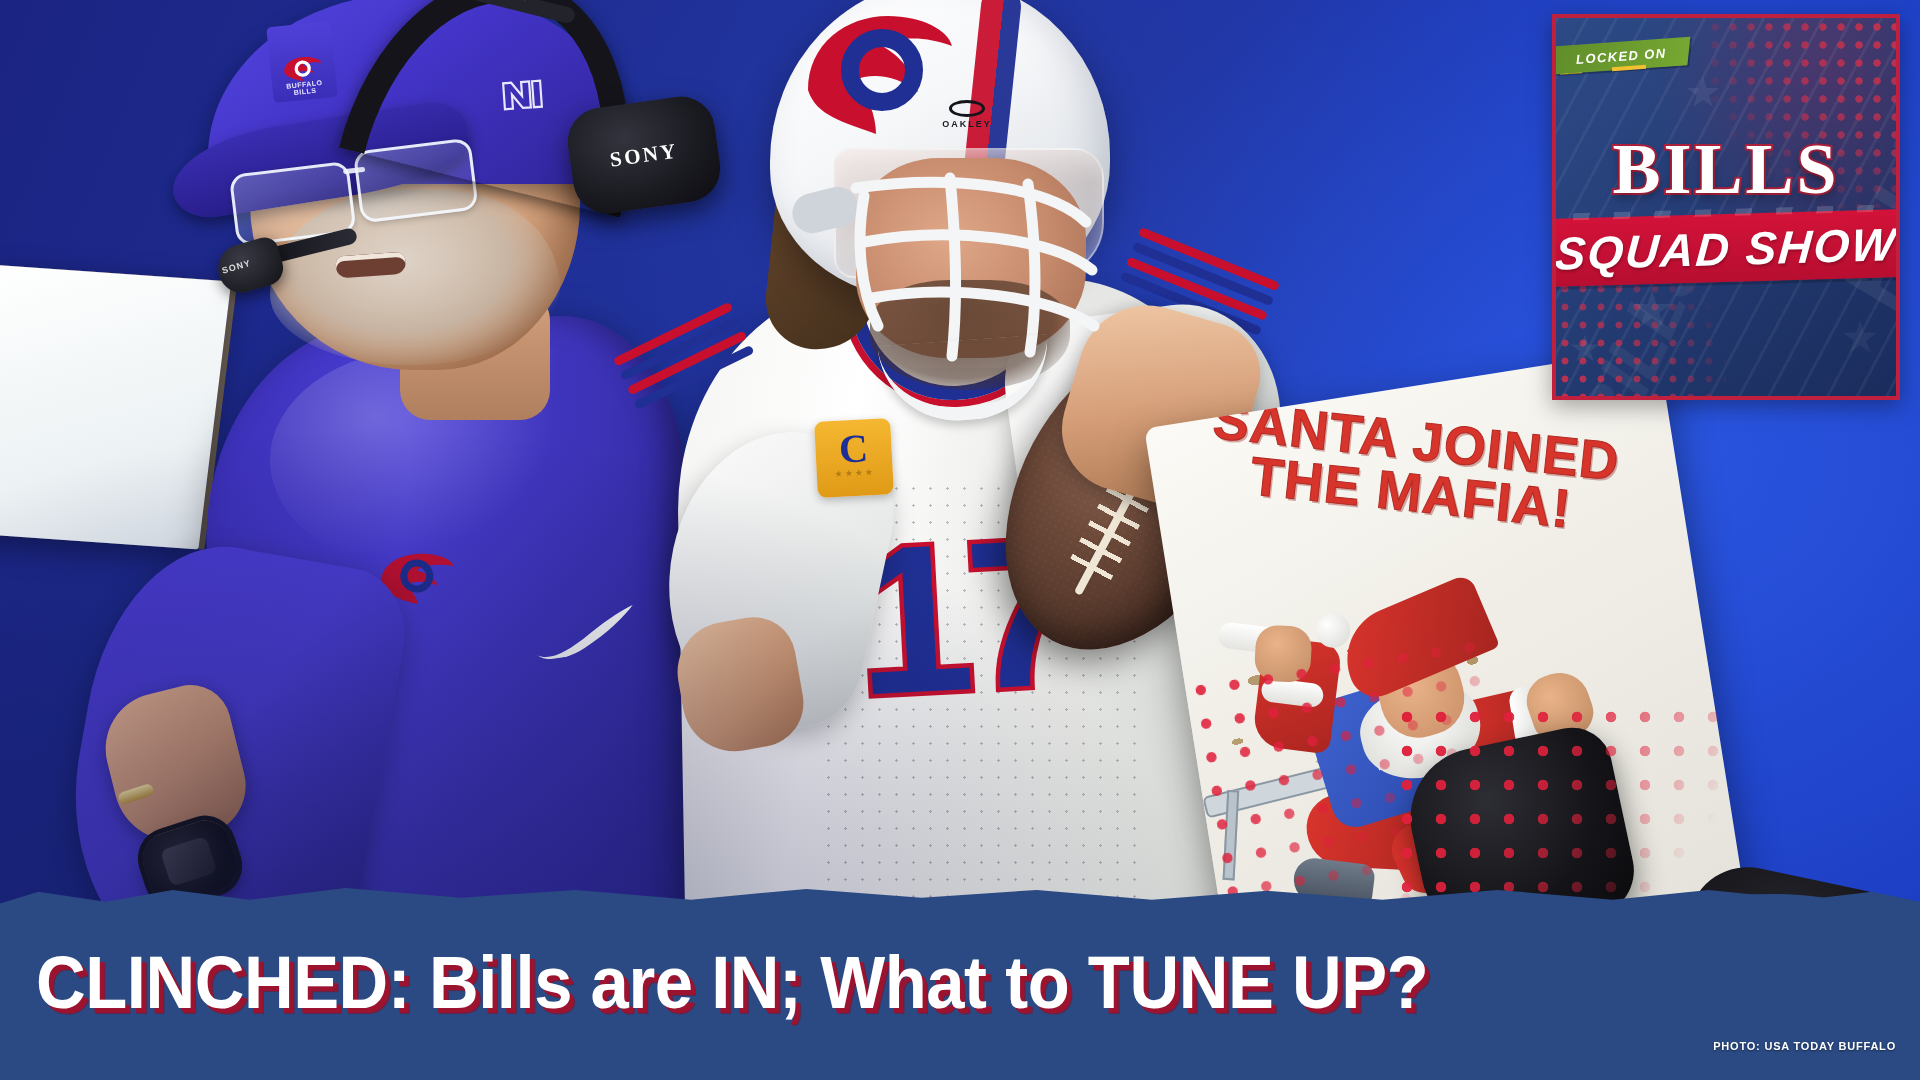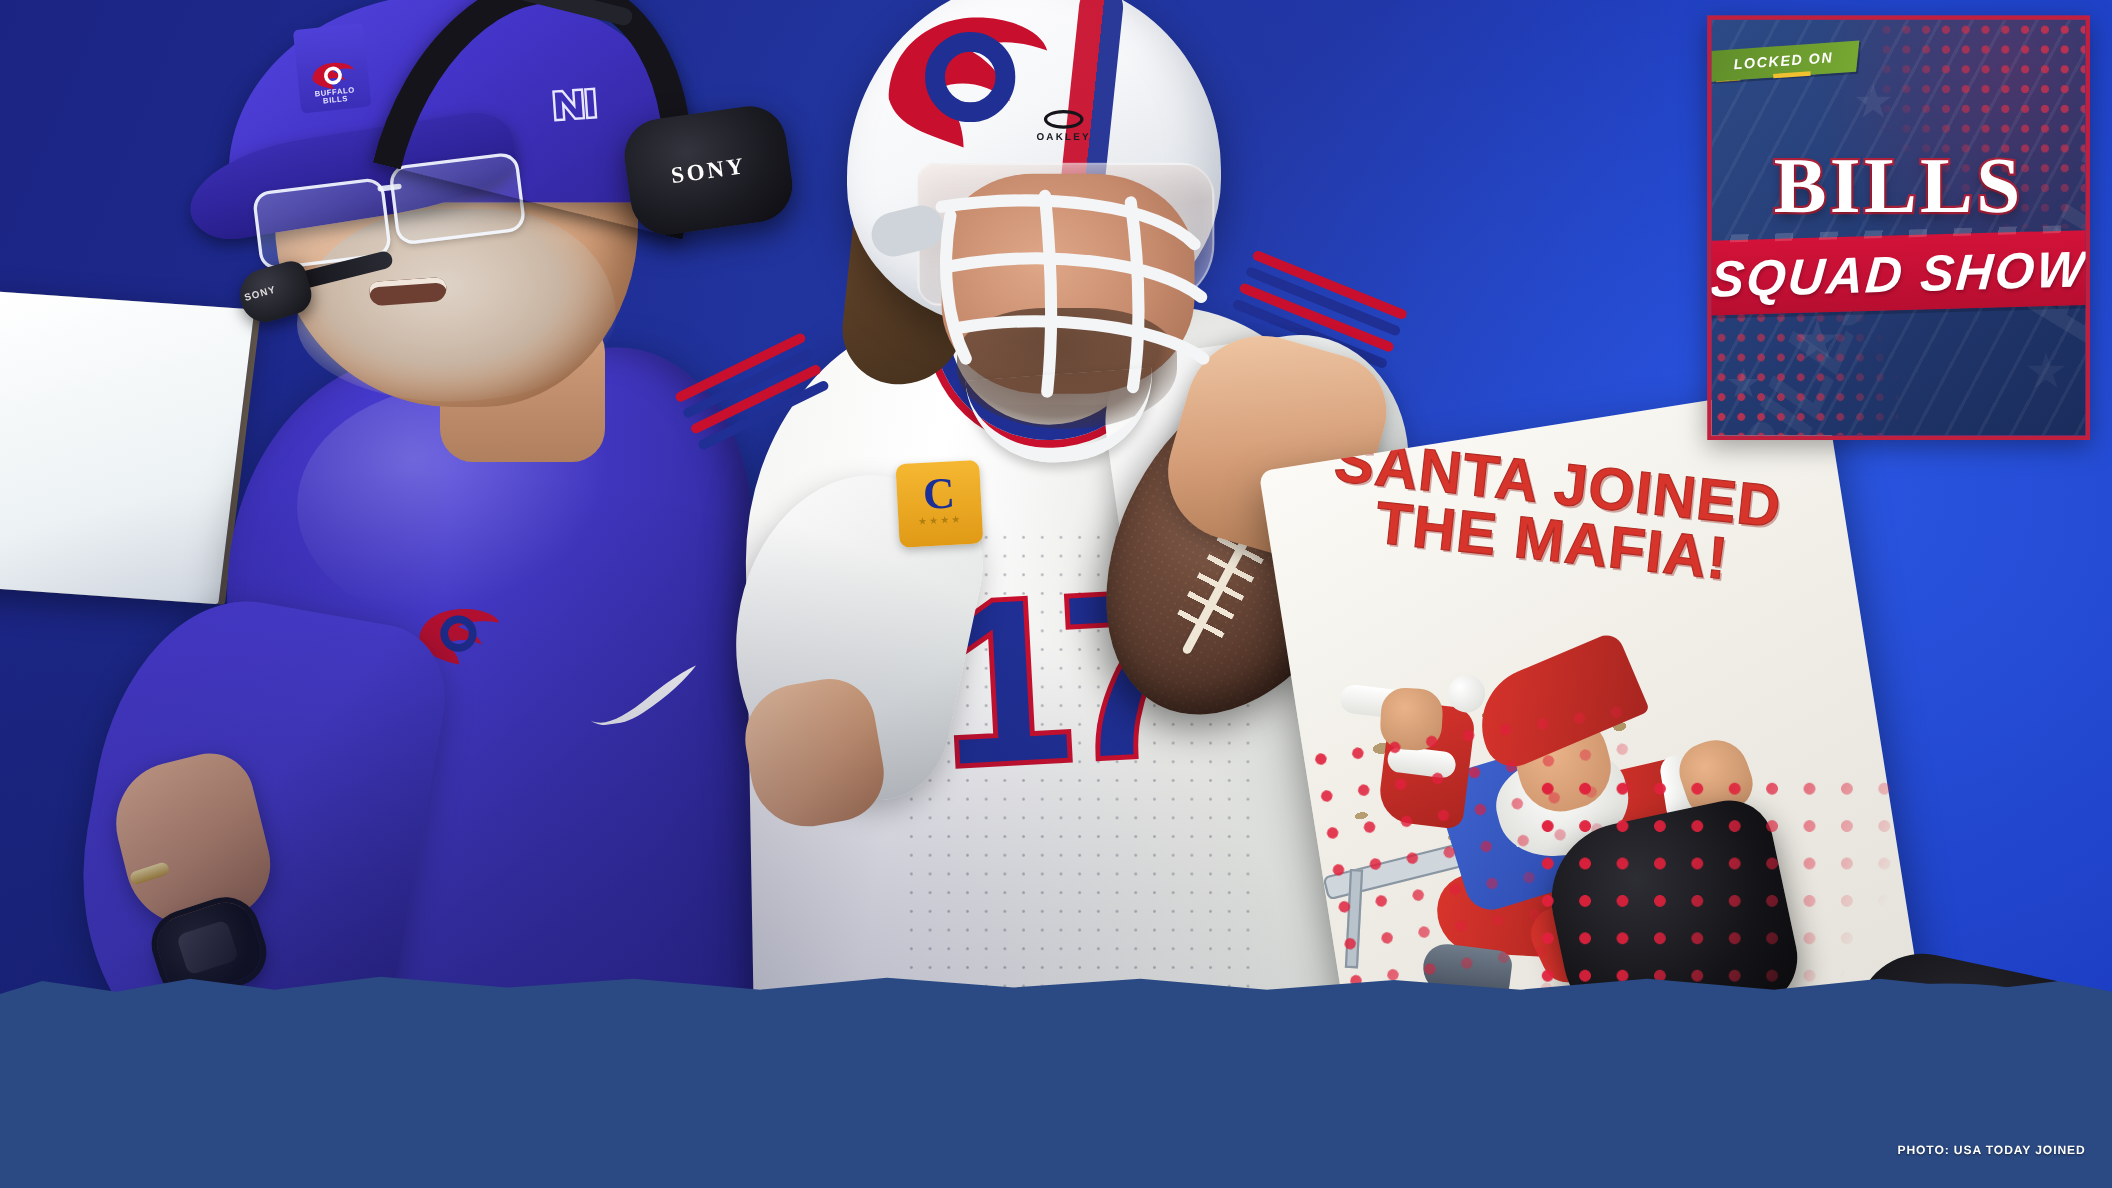--- a/index.html
+++ b/index.html
@@ -935,16 +935,19 @@
 
   <div class="banner"></div>
   <div class="bannerEdge">
     <div class="flick f1"></div>
     <div class="flick f2"></div>
     <div class="flick f3"></div>
     <div class="flick f4"></div>
     <div class="flick f5"></div>
     <div class="flick f6"></div>
   </div>
-
-  <div class="credit">PHOTO: USA TODAY JOINED</div>
+  <div class="headline">
+    <span>CLINCHED: Bills are IN; What to TUNE UP?</span>
+  </div>
+
+  <div class="credit">PHOTO: USA TODAY BUFFALO</div>
 
 </div>
 
 </body></html>

